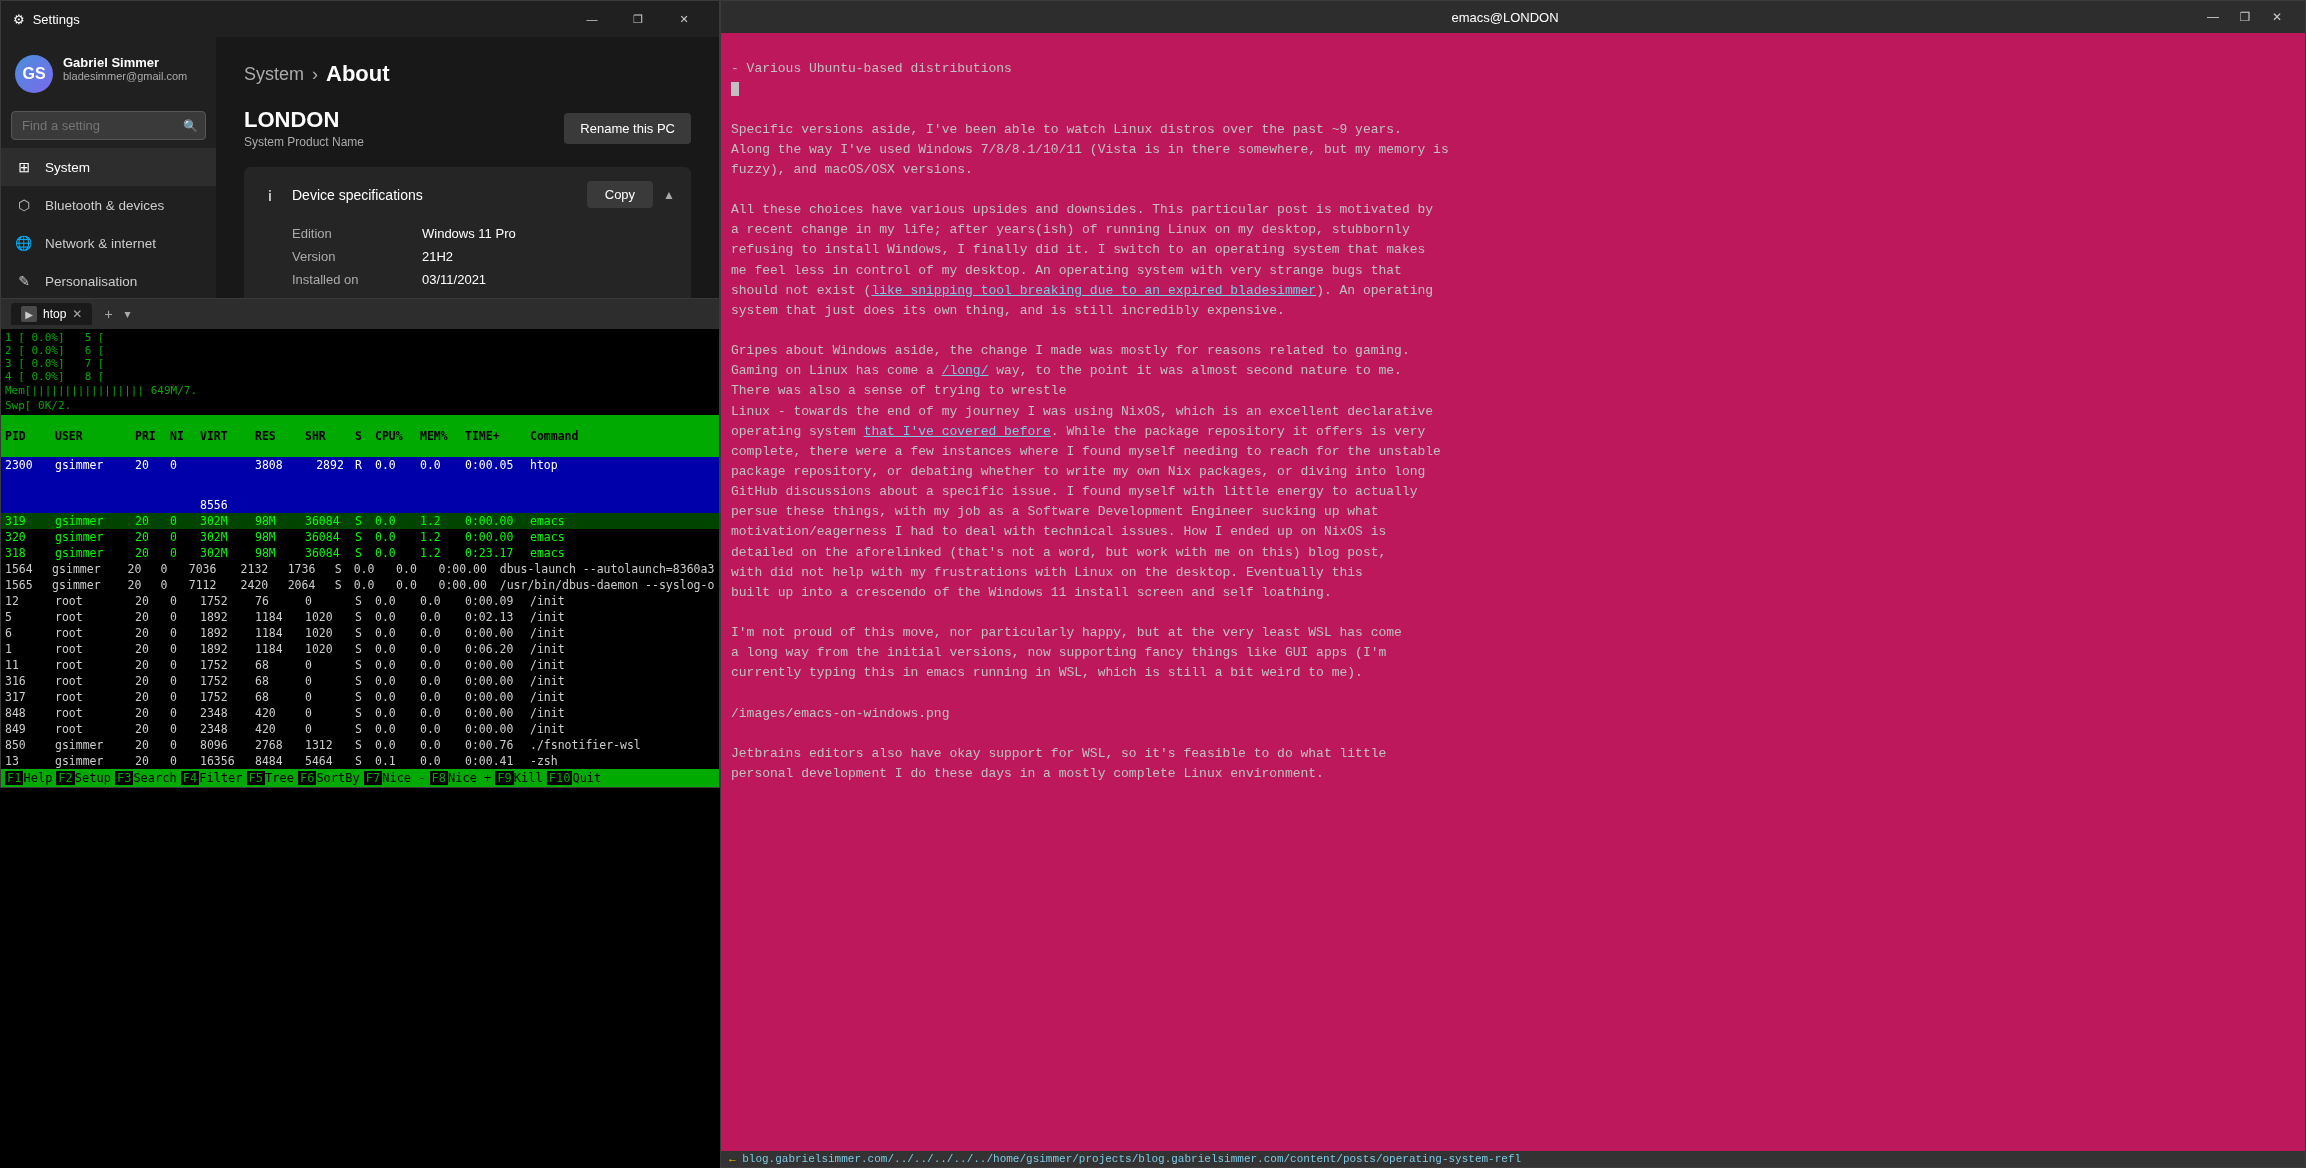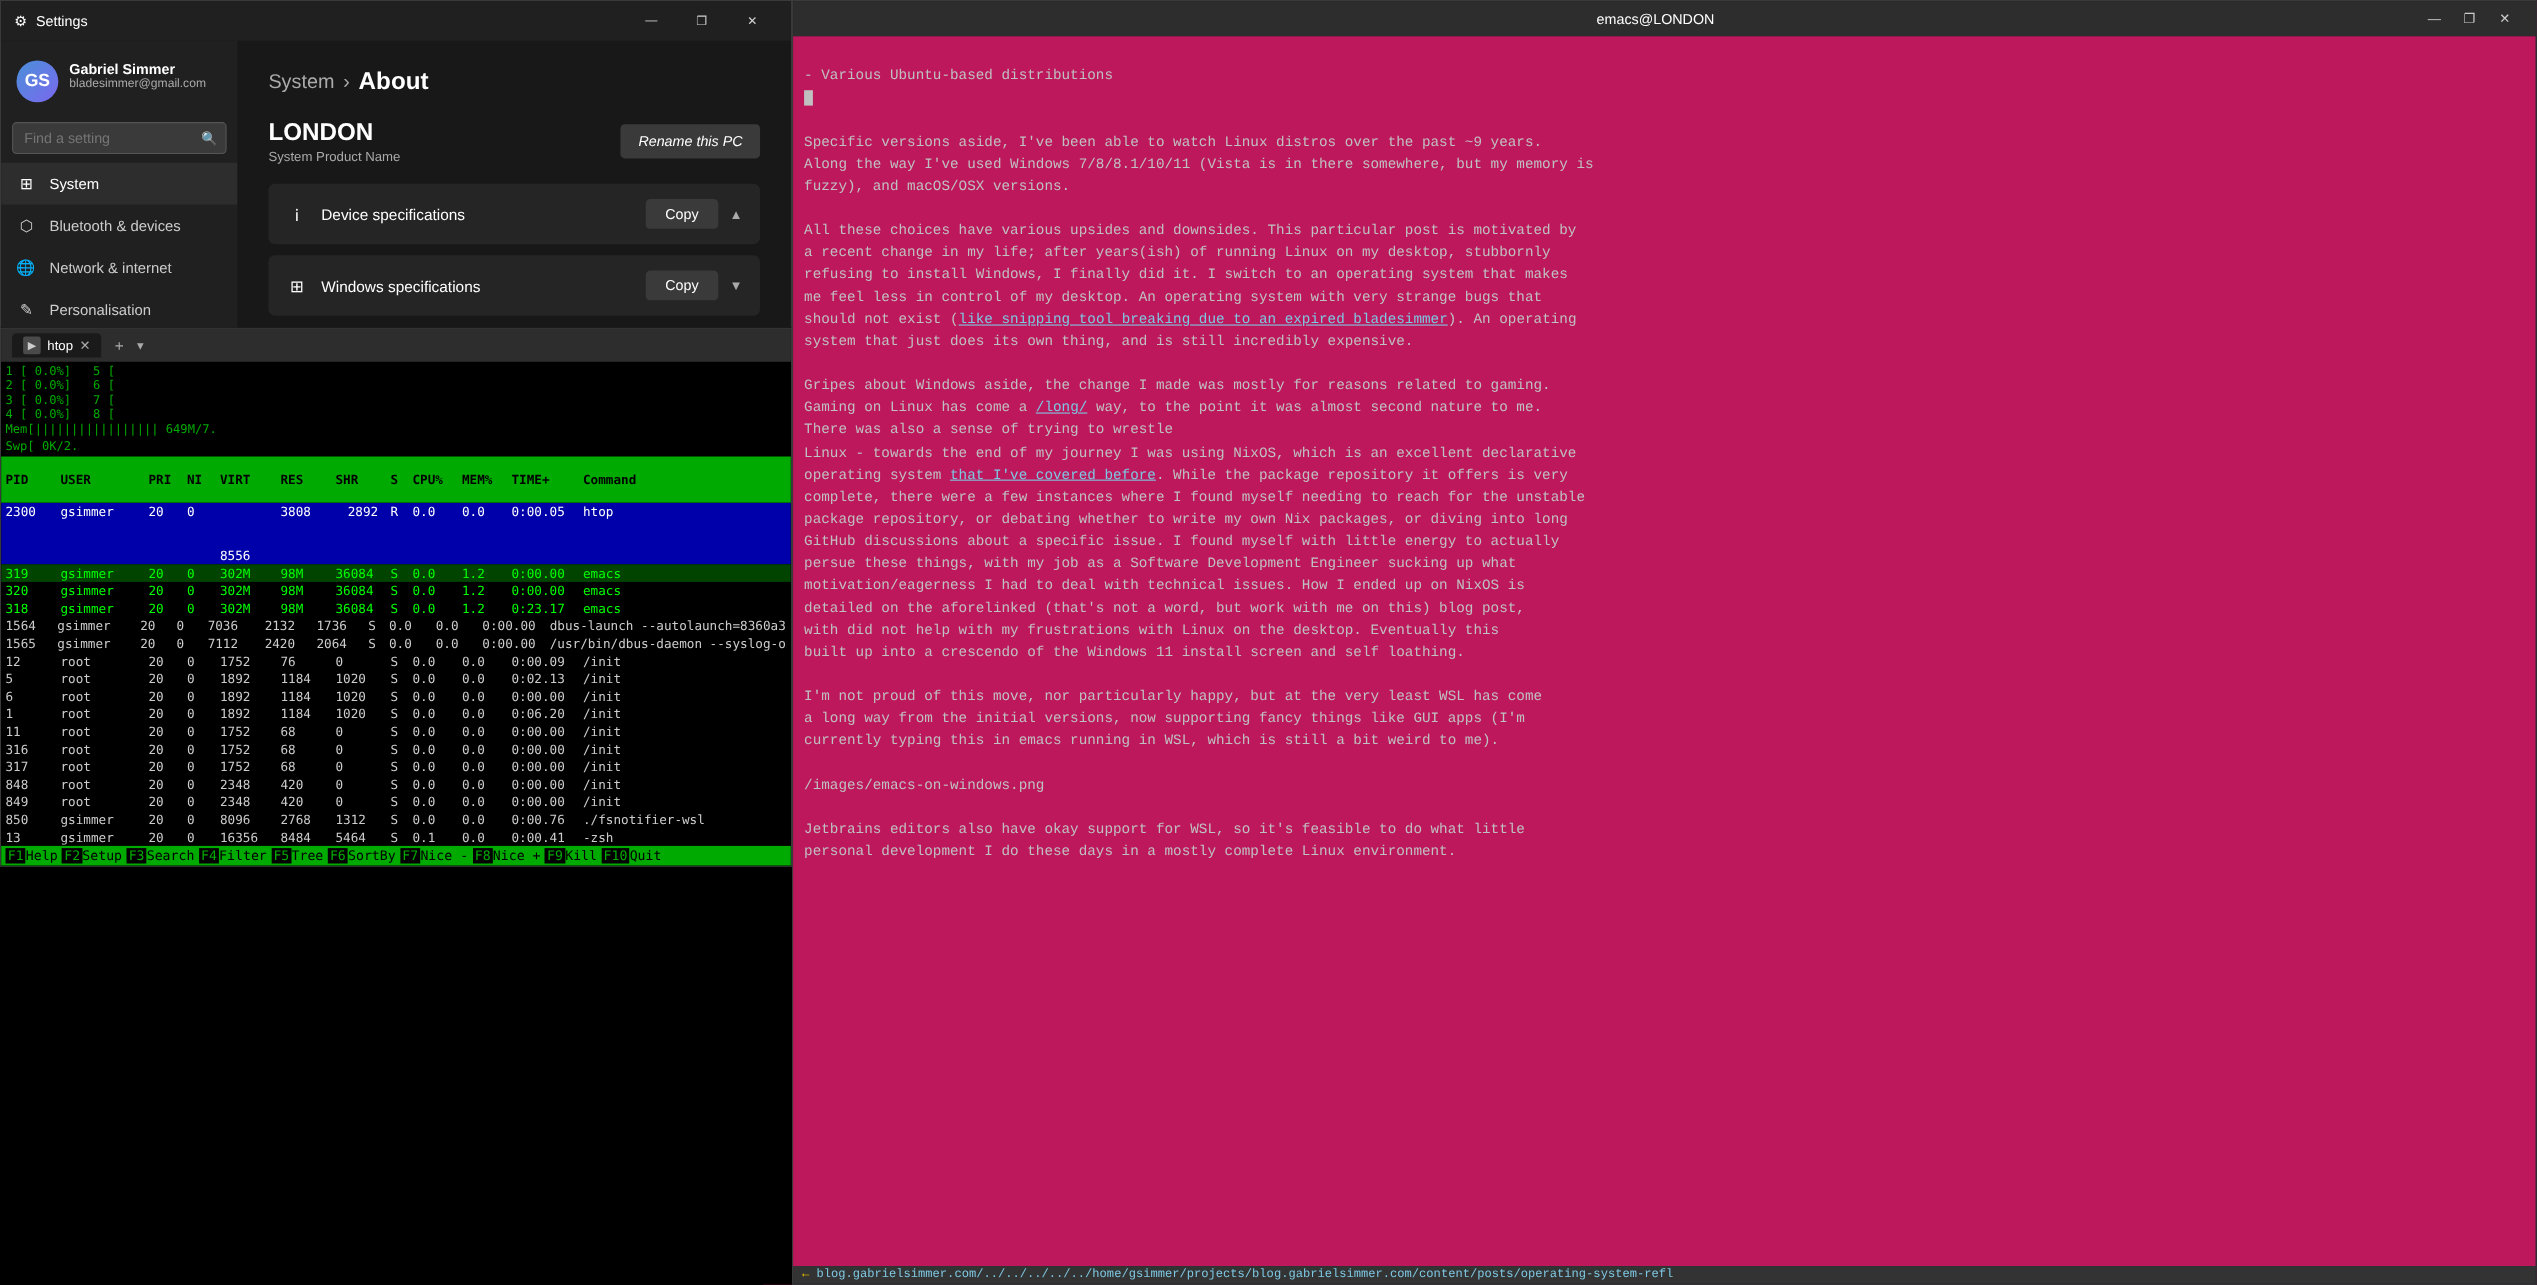--- a/index.html
+++ b/index.html
@@ -169,21 +169,20 @@
     .pc-subtitle { color: #aaa; font-size: 12px; margin-top: 2px; }
 
     .rename-btn {
       background: #3a3a3a;
       border: none;
       color: #fff;
       padding: 8px 16px;
       border-radius: 4px;
       cursor: pointer;
       font-size: 13px;
-      font-style: italic;
     }
 
     
     .spec-section {
       background: #252525;
       border-radius: 6px;
       margin-bottom: 10px;
       overflow: hidden;
     }
 
@@ -477,20 +476,38 @@
 
       <div class="spec-section">
         <div class="spec-header">
           <div class="spec-header-left">
             <span class="spec-icon">ℹ</span>
             <span>Device specifications</span>
           </div>
           <div class="spec-header-right">
             <button class="copy-btn">Copy</button>
             <span class="chevron">▲</span>
+          </div>
+        </div>
+        <div class="spec-table">
+          <div class="spec-row">
+            <span class="spec-label">Edition</span>
+            <span class="spec-value">Windows 11 Pro</span>
+          </div>
+          <div class="spec-row">
+            <span class="spec-label">Version</span>
+            <span class="spec-value">21H2</span>
+          </div>
+          <div class="spec-row">
+            <span class="spec-label">Installed on</span>
+            <span class="spec-value">03/11/2021</span>
+          </div>
+          <div class="spec-row">
+            <span class="spec-label">OS build</span>
+            <span class="spec-value">22000.318</span>
           </div>
         </div>
       </div>
 
       <div class="spec-section">
         <div class="spec-header">
           <div class="spec-header-left">
             <span class="spec-icon">⊞</span>
             <span>Windows specifications</span>
           </div>

